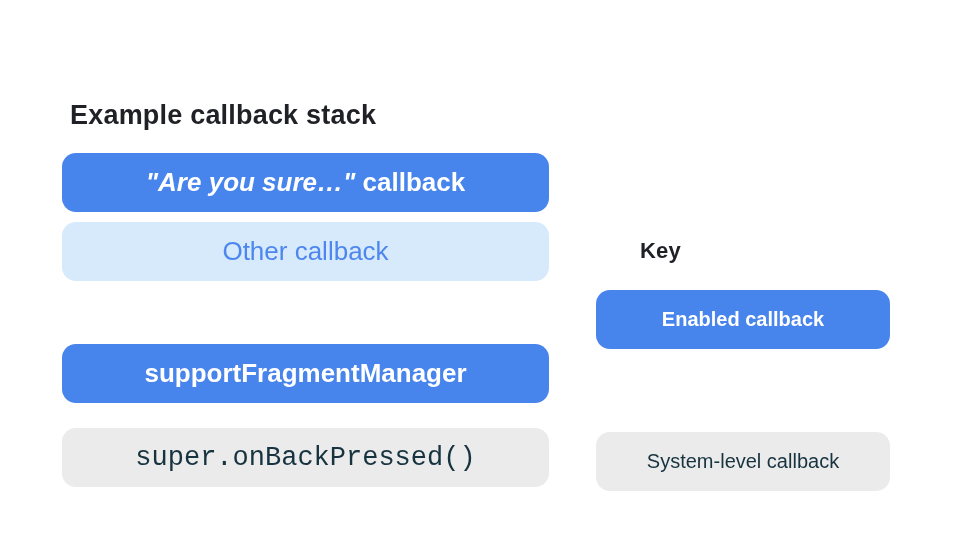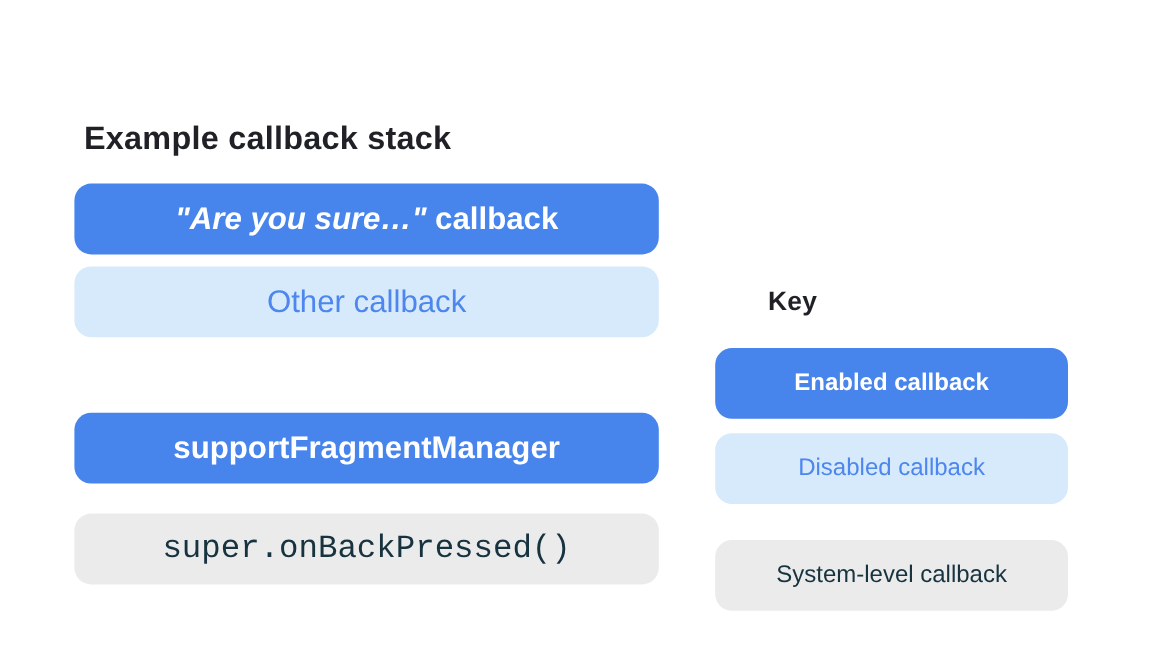--- a/index.html
+++ b/index.html
@@ -49,21 +49,21 @@
   .stack-pill.row-0 { top: 153px; }
   .stack-pill.row-1 { top: 222px; }
   .stack-pill.row-2 { top: 291px; }
   .stack-pill.row-3 { top: 344px; text-align: center; }
   .stack-pill.row-4 { top: 428px; font-size: 27px; font-family: Liberation Mono, monospace; }
 
   
   .key-pill { left: 596px; width: 294px; font-size: 20px; }
   .key-pill.row-0 { top: 290px; }
   .key-pill.row-1 { top: 361px; }
-  .key-pill.row-2 { top: 432px; margin-top: 18px; }
+  .key-pill.row-2 { top: 432px; }
 
   
   .enabled {
     background: var(--enabled-bg, #4784ec);
     color: var(--enabled-text, #ffffff);
     font-weight: 700;
   }
   .disabled {
     background: var(--disabled-bg, #d6eafc);
     color: var(--disabled-text, #4d86ee);
@@ -100,21 +100,18 @@
   <div class="pill stack-pill row-4 system">
     <span>super.onBackPressed()</span>
   </div>
 
   <div class="key-title">Key</div>
 
   <div class="pill key-pill row-0 enabled">
     <span>Enabled callback</span>
   </div>
 
-  <div class="pill key-pill row-1 disabled">
-    <span>Disabled callback</span>
-  </div>
 
   <div class="pill key-pill row-2 system">
     <span>System-level callback</span>
   </div>
 
 </div>
 
 </body></html>

